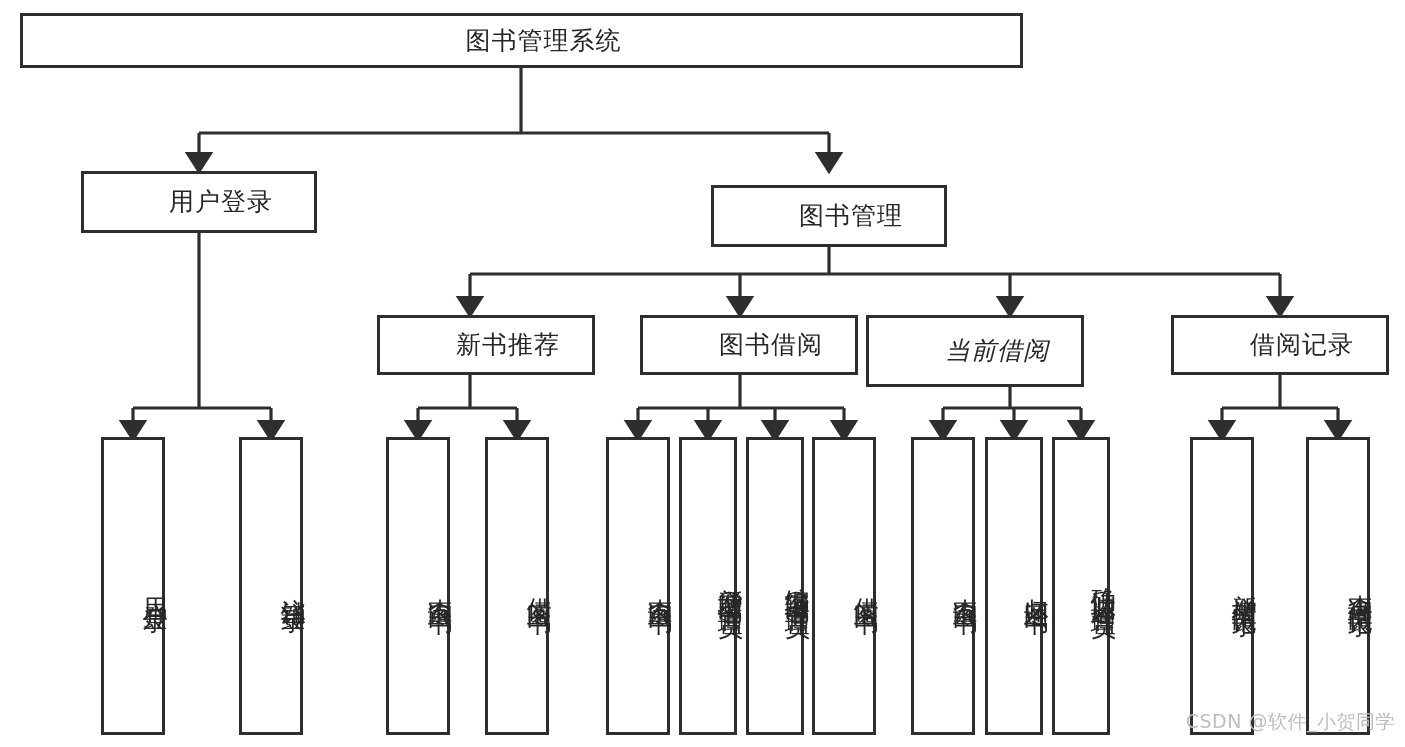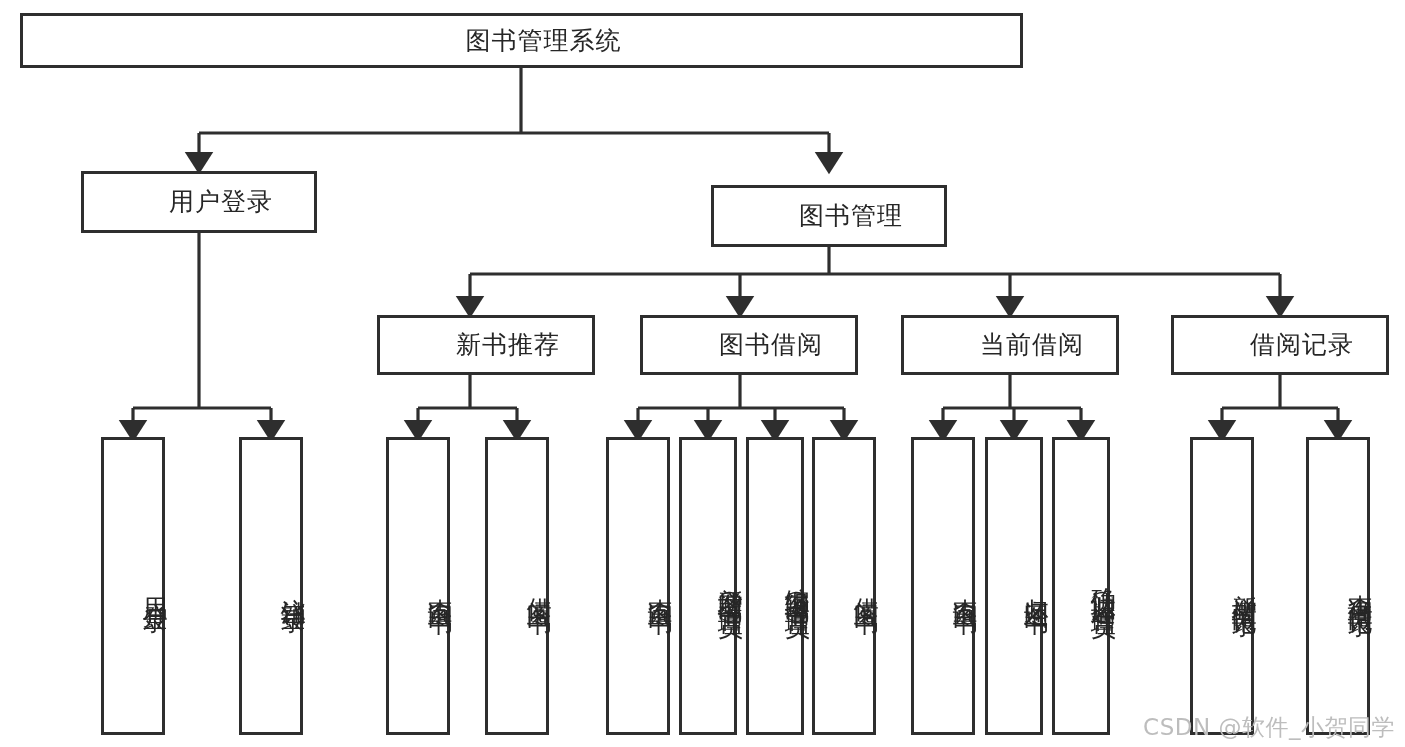--- a/index.html
+++ b/index.html
@@ -52,22 +52,22 @@
   }
   .node.vertical .label {
     writing-mode: vertical-rl;
     text-orientation: upright;
     display: block;
     white-space: nowrap;
   }
   .watermark {
     position: absolute;
     right: 10px;
-    bottom: 4px;
-    font-size: 23px;
+    bottom: 12px;
+    font-size: 19px;
     color: #bdbdbd;
     letter-spacing: 0.5px;
     white-space: nowrap;
   }
 </style>
 </head>
 <body>
 
 <div id="canvas">
 
@@ -135,21 +135,21 @@
   </div>
 
   <div class="node horizontal" style="left:361px; top:315px; width:218px; height:60px;margin-left:16px;">
     <span class="label">新书推荐</span>
   </div>
 
   <div class="node horizontal" style="left:640px; top:315px; width:218px; height:60px;">
     <span class="label">图书借阅</span>
   </div>
 
-  <div class="node horizontal" style="left:901px; top:315px; width:218px; height:60px;">
+  <div class="node horizontal" style="left:866px; top:315px; width:218px; height:72px;font-style:italic;">
     <span class="label">当前借阅</span>
   </div>
 
   <div class="node horizontal" style="left:1171px; top:315px; width:218px; height:60px;">
     <span class="label">借阅记录</span>
   </div>
 
   <div class="node vertical" style="left:101px; top:437px; width:64px; height:298px;">
     <span class="label">用户登录</span>
   </div>

